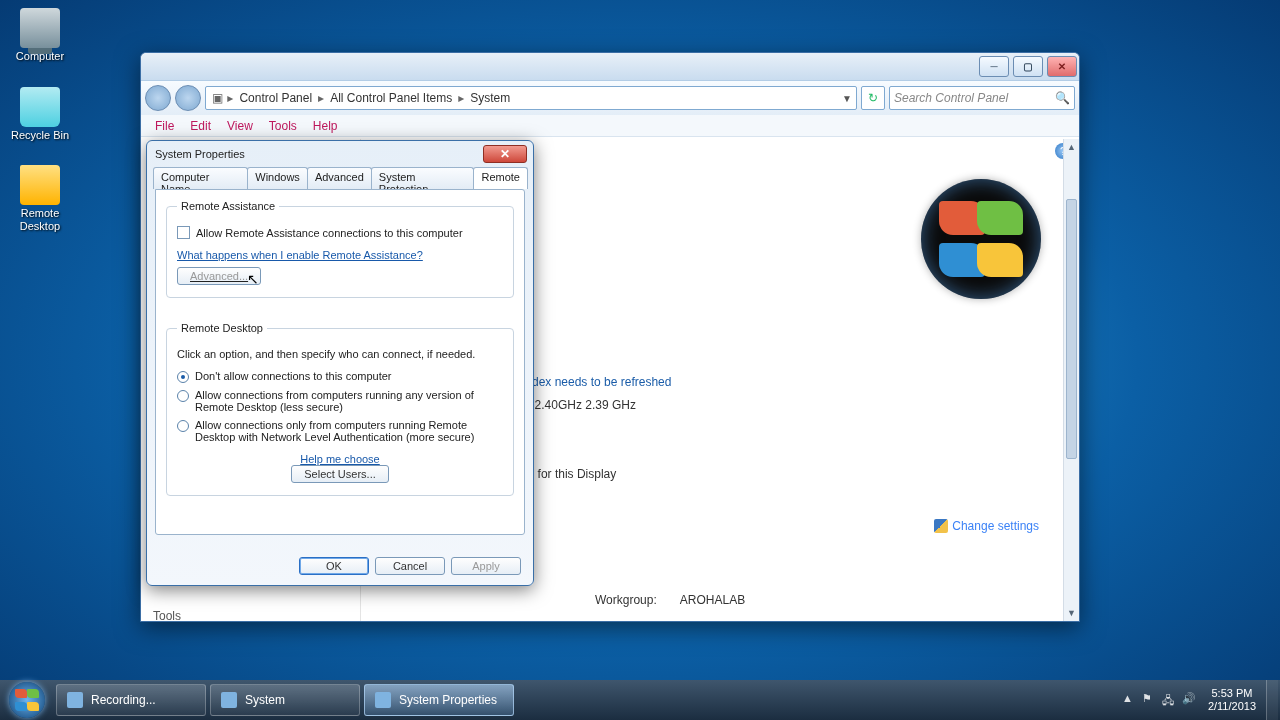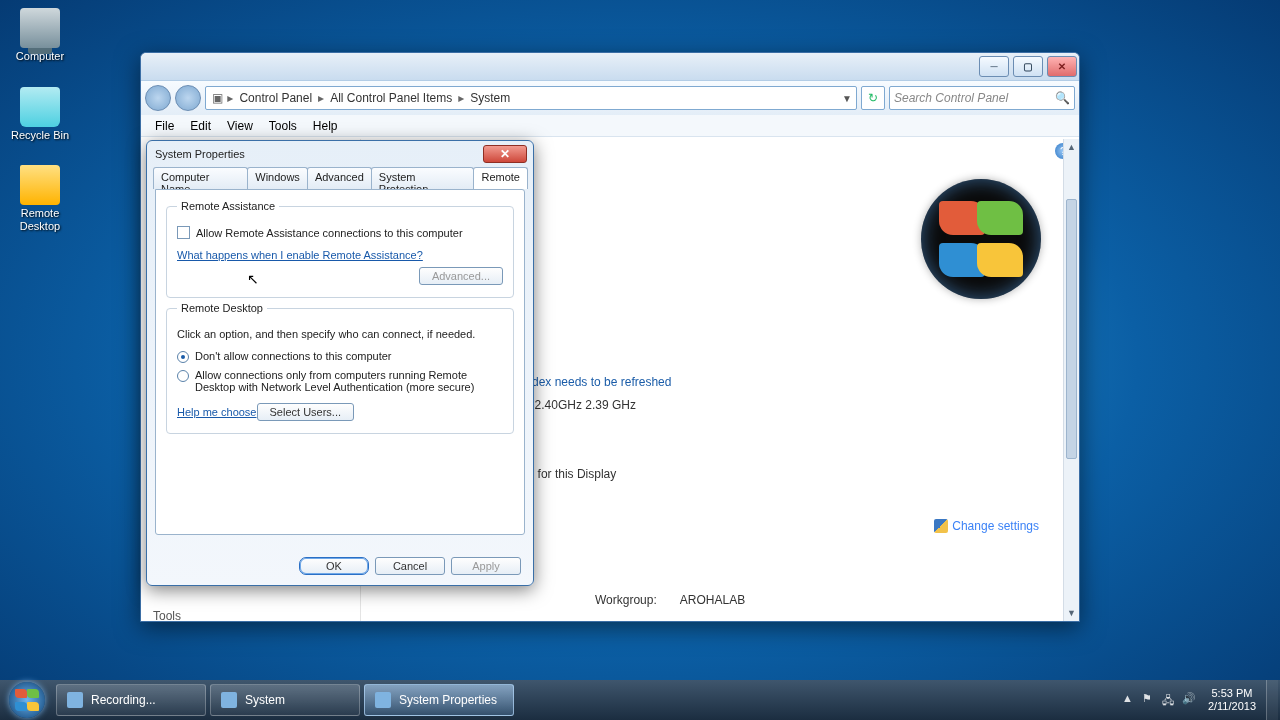--- a/index.html
+++ b/index.html
@@ -51,21 +51,21 @@
 .addr .crumb { padding: 0 4px; }
 .addr .arrow { color:#666; padding: 0 2px; }
 .addr .dd { margin-left:auto; color:#555; font-size:10px; }
 .refresh { width: 24px; height:24px; border:1px solid #7fa9d1; background:#fff; border-radius:2px; display:flex; align-items:center; justify-content:center; font-size:12px; color:#2b6; }
 .search {
   width: 186px; height: 24px; border:1px solid #7fa9d1; background:#fff; border-radius:2px;
   display:flex; align-items:center; padding: 0 4px; font-size:12px; color:#888; font-style:italic;
 }
 .search .mag { margin-left:auto; color:#3b7db3; font-style:normal; }
 .menubar { height: 22px; display:flex; gap:16px; padding: 0 14px; align-items:center; font-size:12px; background:#f4f8fc; border-bottom:1px solid #d9e4ef; }
-.menubar span { color:#000000; }
+.menubar span { color:#be185d; }
 .content-sys {
   position:absolute; top:86px; bottom:0; left:0; right:0; background:#fff; display:flex;
 }
 .sys-left { width: 220px; border-right: 1px solid #e4e4e4; padding:10px 12px; font-size:12px; color:#333; overflow:hidden; }
 .sys-left .tools { color:#555; margin-top: 460px; }
 .sys-main { flex:1; padding: 10px 18px 10px 18px; font-size:12px; color:#333; position:relative; overflow:hidden; }
 .sys-main h2 { font-size: 16px; font-weight: normal; color:#003a74; margin-bottom: 10px; }
 .sys-main .help { position:absolute; top:4px; right:8px; width:16px;height:16px;border-radius:50%;background:radial-gradient(#9ac8f5,#2b76c5);color:#fff;font-size:11px;display:flex;align-items:center;justify-content:center;}
 .sys-main .winlogo {
   position:absolute; right:38px; top:40px; width:120px; height:120px; border-radius:50%;
@@ -102,37 +102,37 @@
 .tabs { height:22px; display:flex; padding: 0 6px; gap:0;}
 .tab {
   padding: 3px 7px; font-size:11px; border:1px solid #9ab3cc; border-bottom:none;
   background: linear-gradient(#fafcff,#e3ecf5); border-radius: 3px 3px 0 0; margin-right:-1px; position:relative;
 }
 .tab.active { background:#fff; z-index:2; padding-bottom:4px;}
 .tabbody {
   margin: 0 8px 8px 8px; background:#fff; border:1px solid #9ab3cc; border-radius: 0 3px 3px 3px;
   padding: 10px 10px 6px 10px; height: 346px; position:relative;
 }
-fieldset { border:1px solid #c8d4e0; border-radius:4px; padding: 10px 10px 12px 10px; margin-bottom:4px; }
+fieldset { border:1px solid #c8d4e0; border-radius:4px; padding: 10px 10px 12px 10px; margin-bottom:24px; }
 fieldset legend { padding: 0 4px; font-size:11px; color:#222; }
 .chk { display:flex; align-items:center; gap:6px; margin:4px 0 10px; }
 .chk .box { width:13px; height:13px; border:1px solid #7a99b8; background:#fff;}
 .link { color:#1859aa; text-decoration:underline; cursor:pointer; }
 .btn {
   padding: 2px 12px; font-size:11px; border:1px solid #7a99b8; border-radius:3px;
   background: linear-gradient(#fefefe,#e6eef6); color:#333; min-width: 70px; text-align:center;
 }
 .btn.disabled { color:#999; }
-.btn.focus { border-color:#2a6fc5; box-shadow:inset 0 0 0 1px #6fa8e8;border-radius:7px;}
-.adv-row { display:flex; justify-content:flex-end; margin-top:6px; }
+.btn.focus { border-color:#2a6fc5; box-shadow:inset 0 0 0 1px #6fa8e8;}
+.adv-row { display:flex; margin-top:6px;text-decoration:underline; }
 .rd-desc { margin: 4px 0 10px; }
 .radio { display:flex; align-items:flex-start; gap:6px; margin:6px 0; }
 .radio .dot { width:12px; height:12px; border:1px solid #5a82aa; border-radius:50%; margin-top:1px; flex-shrink:0; position:relative;}
 .radio .dot.sel::after { content:""; position:absolute; inset:3px; background:#1a5ca8; border-radius:50%;}
-.fs-bottom { display:flex; justify-content:flex-start; align-items:center; margin-top:10px;}
+.fs-bottom { display:flex; justify-content:space-between; align-items:center; margin-top:10px;flex-direction:column;}
 .dlg-buttons { position:absolute; right:12px; bottom:10px; display:flex; gap:6px;}
 .cursor-ptr { position:absolute; top:81px; left:91px; font-size:14px; color:#000; pointer-events:none;}
 
 
 .taskbar {
   position:absolute; left:0; right:0; bottom:0; height:40px;
   background: linear-gradient(#3f566d,#1b2d40);
   display:flex; align-items:stretch;
 }
 .start {
@@ -282,20 +282,24 @@
 
     <fieldset>
       <legend>Remote Desktop</legend>
       <div class="rd-desc">Click an option, and then specify who can connect, if needed.</div>
       <div class="radio">
         <div class="dot sel"></div>
         <span>Don't allow connections to this computer</span>
       </div>
       <div class="radio">
         <div class="dot"></div>
+        <span>Allow connections from computers running any version of Remote Desktop (less secure)</span>
+      </div>
+      <div class="radio">
+        <div class="dot"></div>
         <span>Allow connections only from computers running Remote Desktop with Network Level Authentication (more secure)</span>
       </div>
       <div class="fs-bottom">
         <span class="link">Help me choose</span>
         <div class="btn">Select Users...</div>
       </div>
     </fieldset>
 
     <div class="cursor-ptr">↖</div>
   </div>

